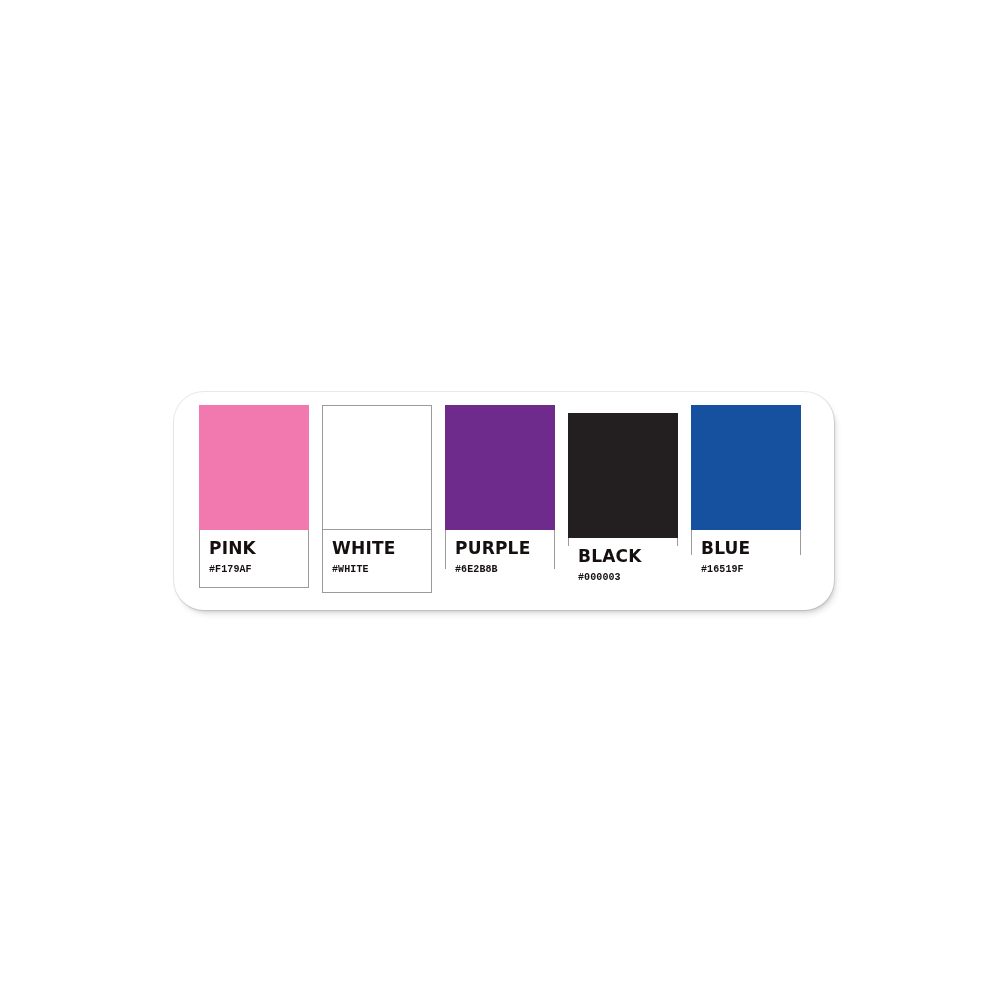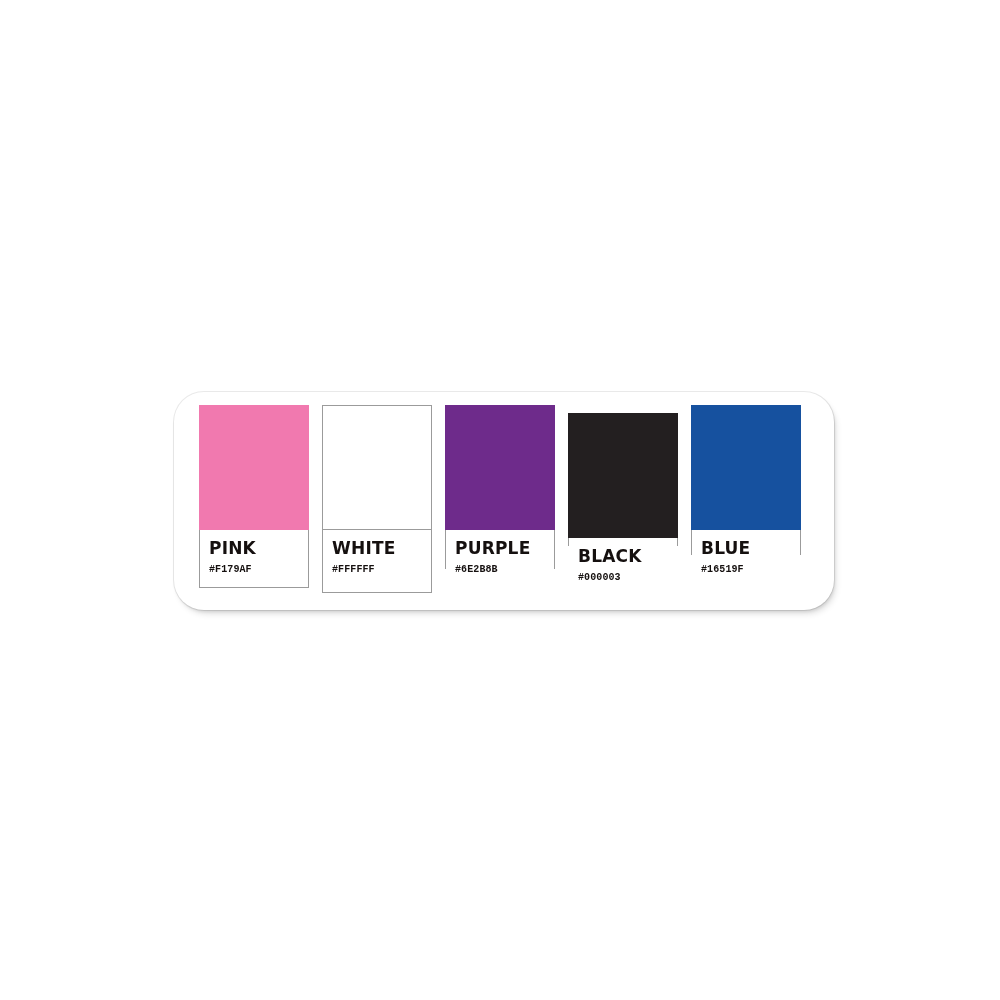--- a/index.html
+++ b/index.html
@@ -126,21 +126,21 @@
         <div class="meta">
           <div class="name">PINK</div>
           <div class="hex">#F179AF</div>
         </div>
       </div>
 
       <div class="card c1">
         <div class="swatch is-white" style="background:#FFFFFF"></div>
         <div class="meta">
           <div class="name">WHITE</div>
-          <div class="hex">#FFFFFF</div>
+          <div class="hex">#WHITE</div>
         </div>
       </div>
 
       <div class="card c2">
         <div class="swatch" style="background:#6E2B8B"></div>
         <div class="meta">
           <div class="name">PURPLE</div>
           <div class="hex">#6E2B8B</div>
         </div>
       </div>

